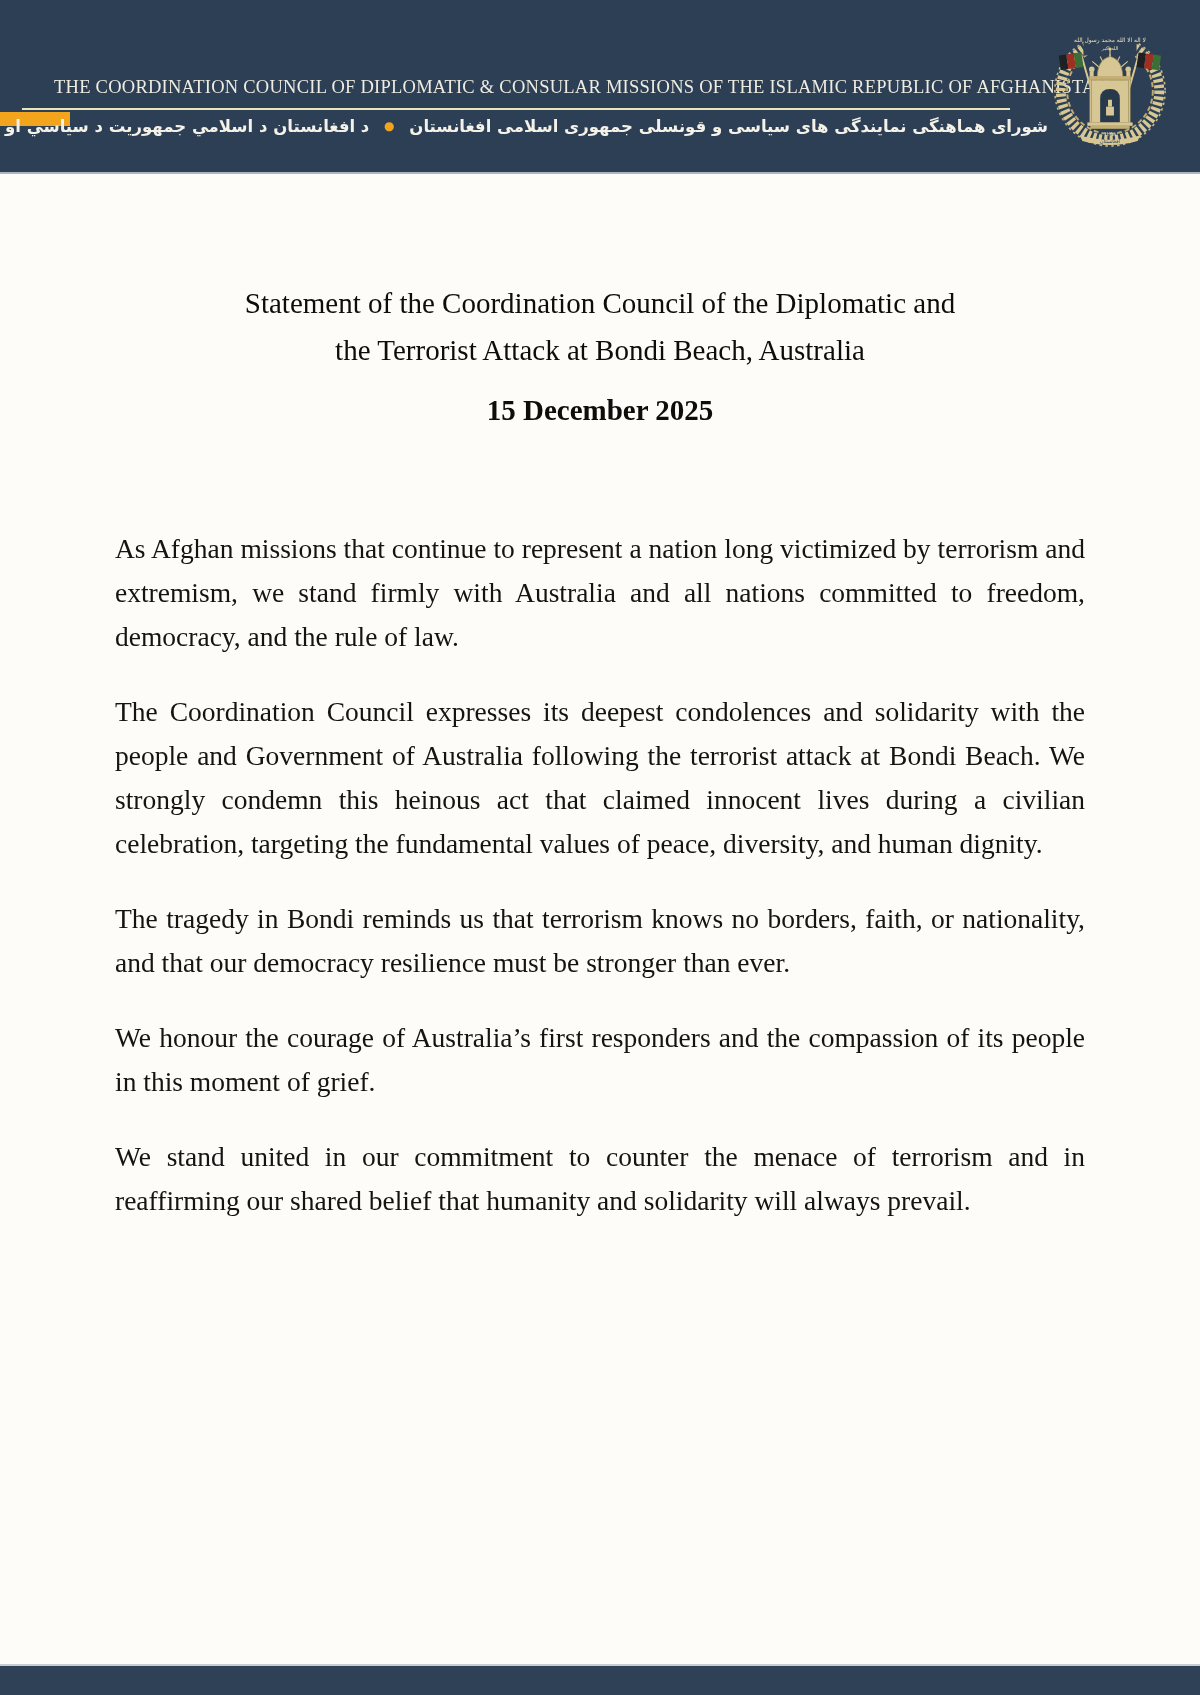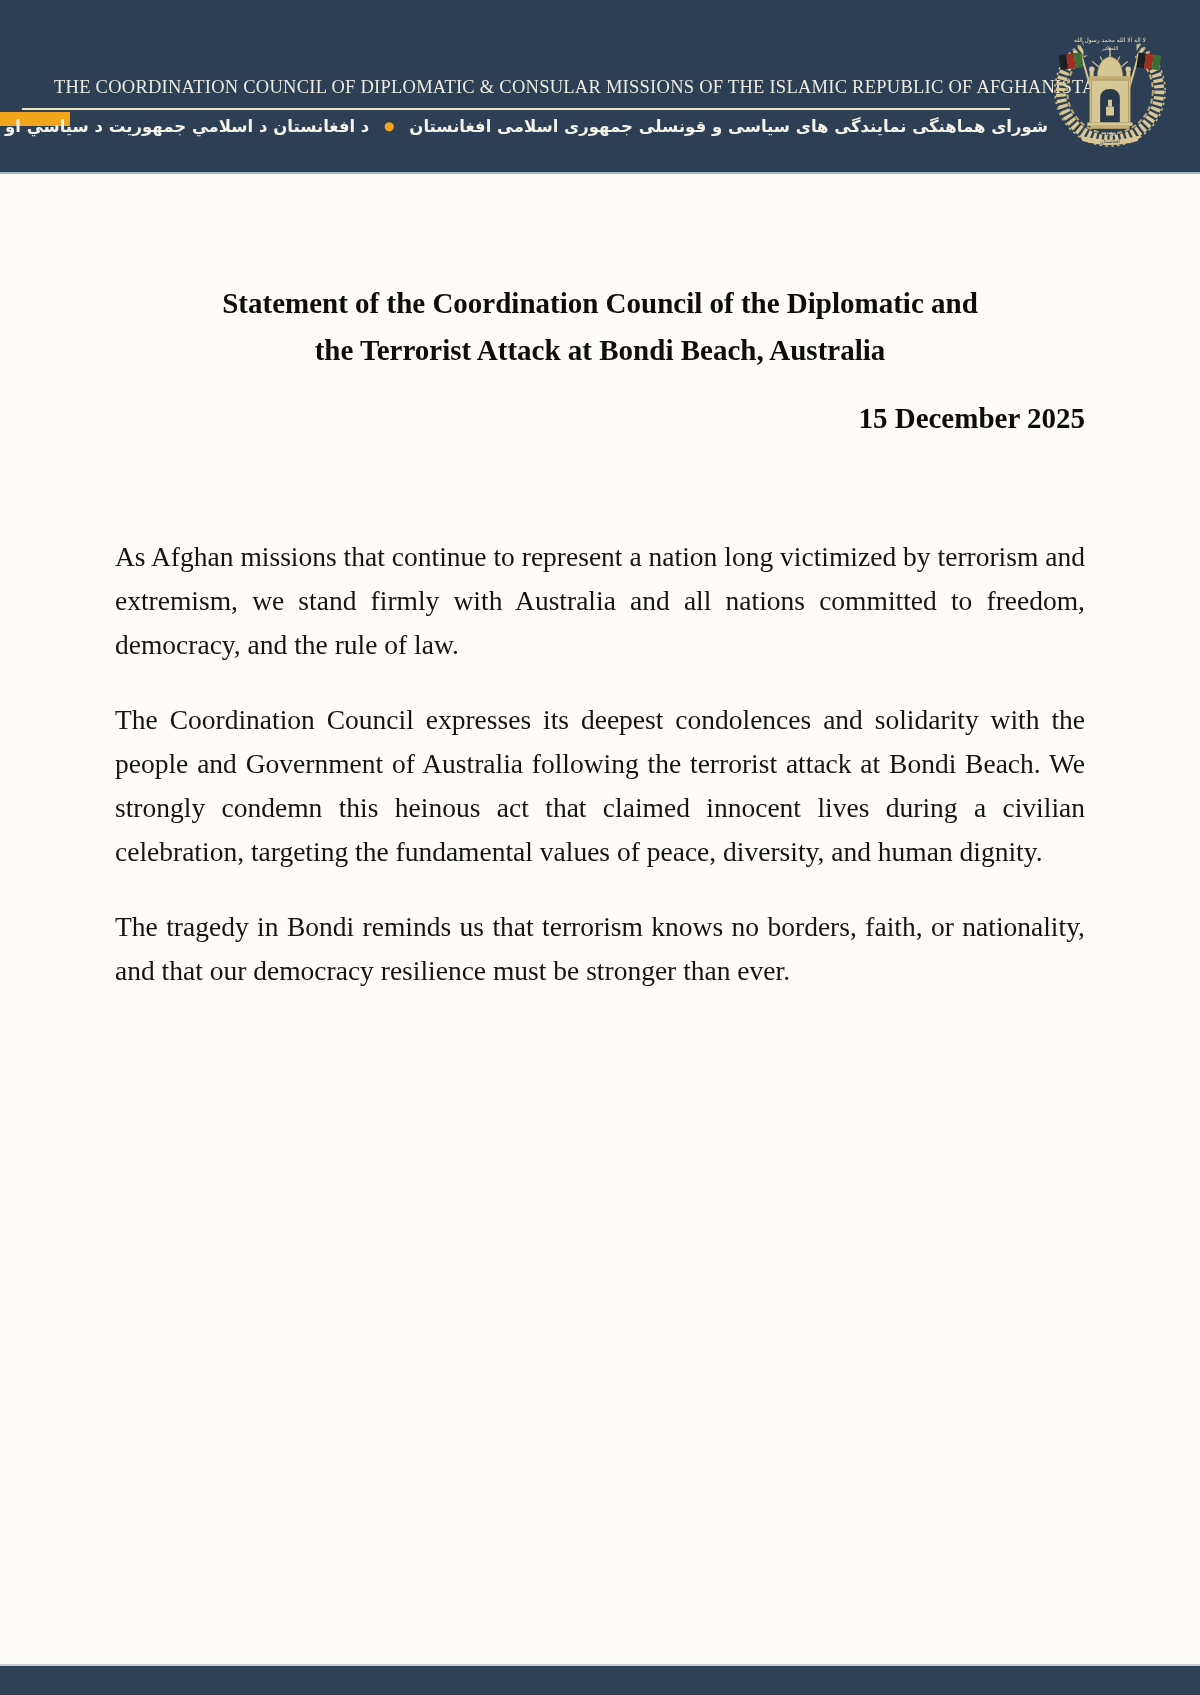--- a/index.html
+++ b/index.html
@@ -54,23 +54,23 @@
   .script{fill:#e9e0c2;font-family:"DejaVu Sans",sans-serif;}
   .pole{stroke:var(--emblem-gold,#d7c795);stroke-width:2;stroke-linecap:round;}
   .f-black{fill:var(--flag-black,#1d2126);}
   .f-red{fill:var(--flag-red,#9e2f23);}
   .f-green{fill:var(--flag-green,#3c6f37);}
   
   .doc{
     position:absolute;left:115px;top:172px;width:970px;
     color:var(--body-text,#161412);
   }
-  .title{margin:108px 0 0;text-align:center;font-weight:bold;
+  .title{margin:108px 0 0;text-align:center;font-weight:normal;
     font-size:29px;line-height:47px;color:#0e0d0c;}
-  .doc-date{margin-top:24px;text-align:right;font-weight:bold;
+  .doc-date{margin-top:16px;text-align:center;font-weight:bold;
     font-size:29px;line-height:40px;color:#0e0d0c;}
   .body-text{margin-top:97px;}
   .body-text p{
     margin:0 0 31px;font-size:27.5px;line-height:44px;
     text-align:justify;text-justify:inter-word;
   }
   .body-text p:last-child{margin-bottom:0;}
   
   .footer-band{
     position:absolute;left:0;right:0;bottom:0;height:29px;
@@ -156,17 +156,19 @@
   <main class="doc">
     <h1 class="title">
       <div>Statement of the Coordination Council of the Diplomatic and</div>
       <div>the Terrorist Attack at Bondi Beach, Australia</div>
     </h1>
     <div class="doc-date">15 December 2025</div>
     <div class="body-text">
       <p>As Afghan missions that continue to represent a nation long victimized by terrorism and extremism, we stand firmly with Australia and all nations committed to freedom, democracy, and the rule of law.</p>
       <p>The Coordination Council expresses its deepest condolences and solidarity with the people and Government of Australia following the terrorist attack at Bondi Beach. We strongly condemn this heinous act that claimed innocent lives during a civilian celebration, targeting the fundamental values of peace, diversity, and human dignity.</p>
       <p>The tragedy in Bondi reminds us that terrorism knows no borders, faith, or nationality, and that our democracy resilience must be stronger than ever.</p>
+      <p>We honour the courage of Australia’s first responders and the compassion of its people in this moment of grief.</p>
+      <p>We stand united in our commitment to counter the menace of terrorism and in reaffirming our shared belief that humanity and solidarity will always prevail.</p>
     </div>
   </main>
 
   <footer class="footer-band"></footer>
 </div>
 
 </body></html>

